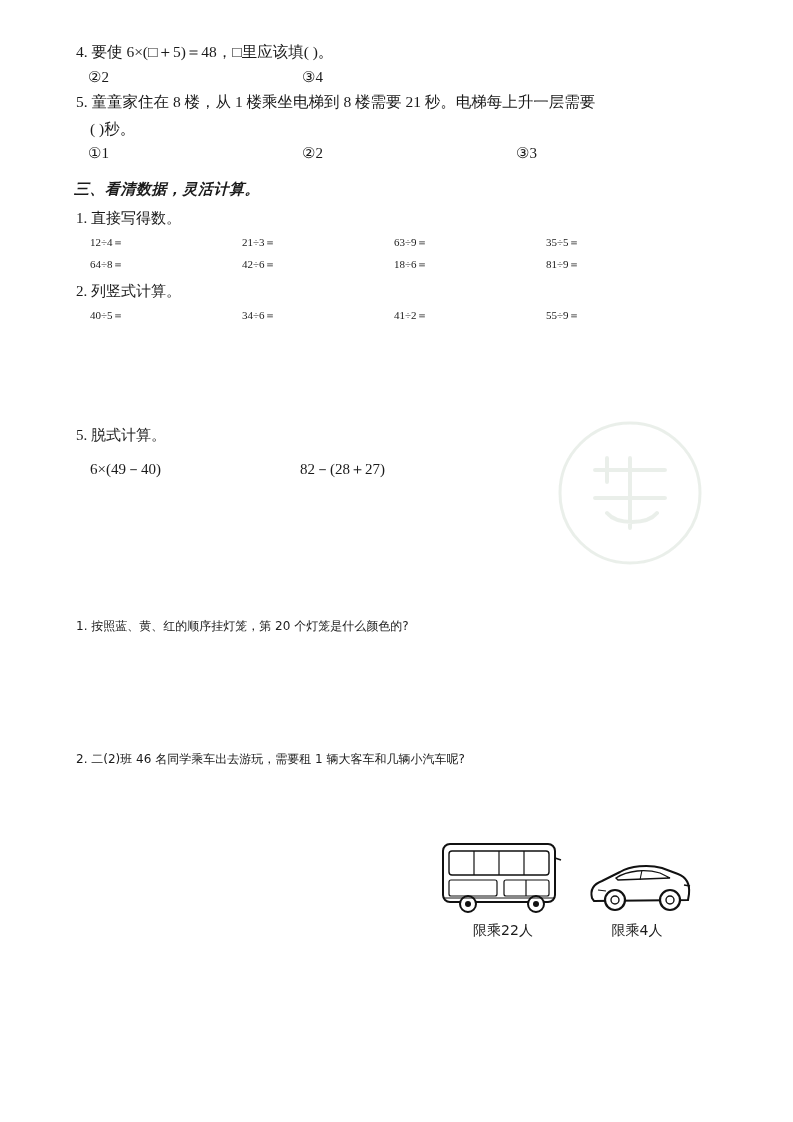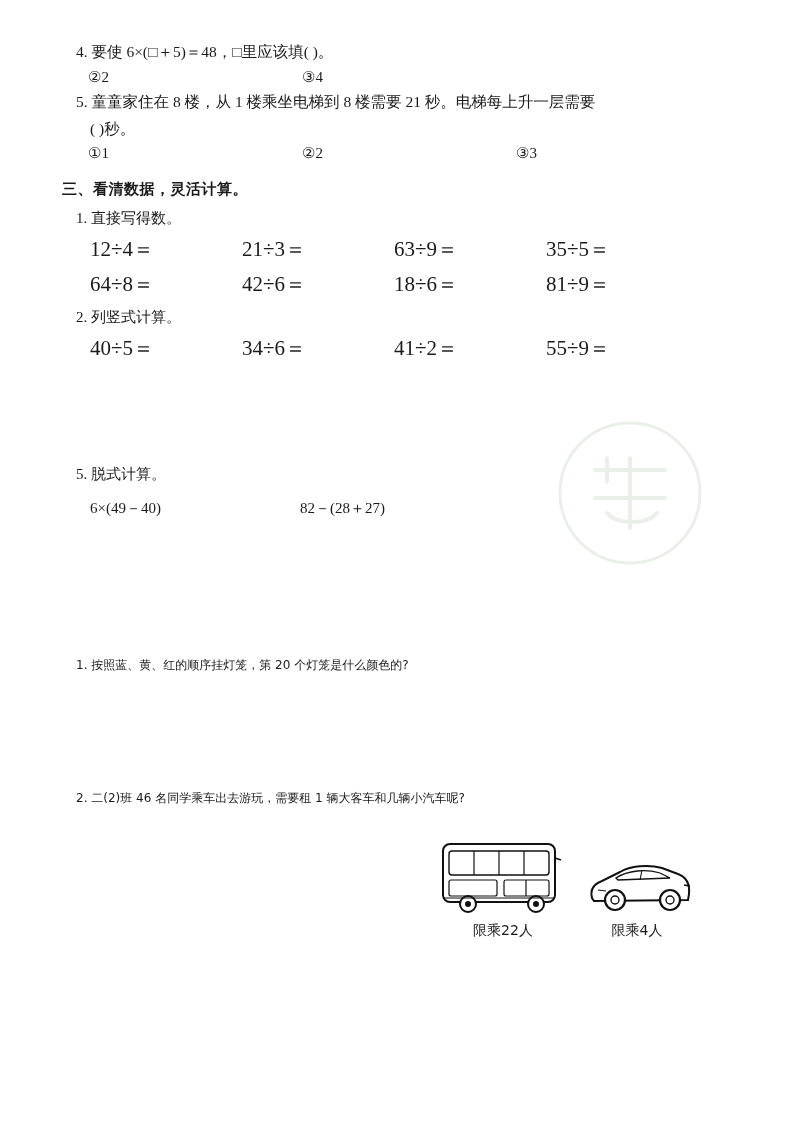--- a/index.html
+++ b/index.html
@@ -36,21 +36,22 @@
     margin: 0 0 2px 0;
   }
   .indent1 { padding-left: 14px; }
   .indent2 { padding-left: 28px; }
 
   .section-title {
     font-family: "DejaVu Sans", "Liberation Sans", sans-serif;
     font-weight: bold;
     font-size: 15px;
     letter-spacing: 0.5px;
-    margin: 18px 0 8px 0;
+    margin: 18px 0 8px 12px;
+    font-style: italic;
   }
   .sub-title {
     font-size: 15px;
     margin: 10px 0 4px 14px;
   }
 
   
   .opts {
     display: flex;
     font-size: 15px;
@@ -58,21 +59,21 @@
     margin: 3px 0 4px 0;
   }
   .opts .opt {
     width: 214px;
     white-space: nowrap;
   }
 
   
   .calc-row {
     display: flex;
-    font-size: 21px;
+    font-size: 11px;
     padding-left: 28px;
     margin: 7px 0;
   }
   .calc-row .cell {
     width: 152px;
     white-space: nowrap;
   }
 
   
   .calc-row3 {

